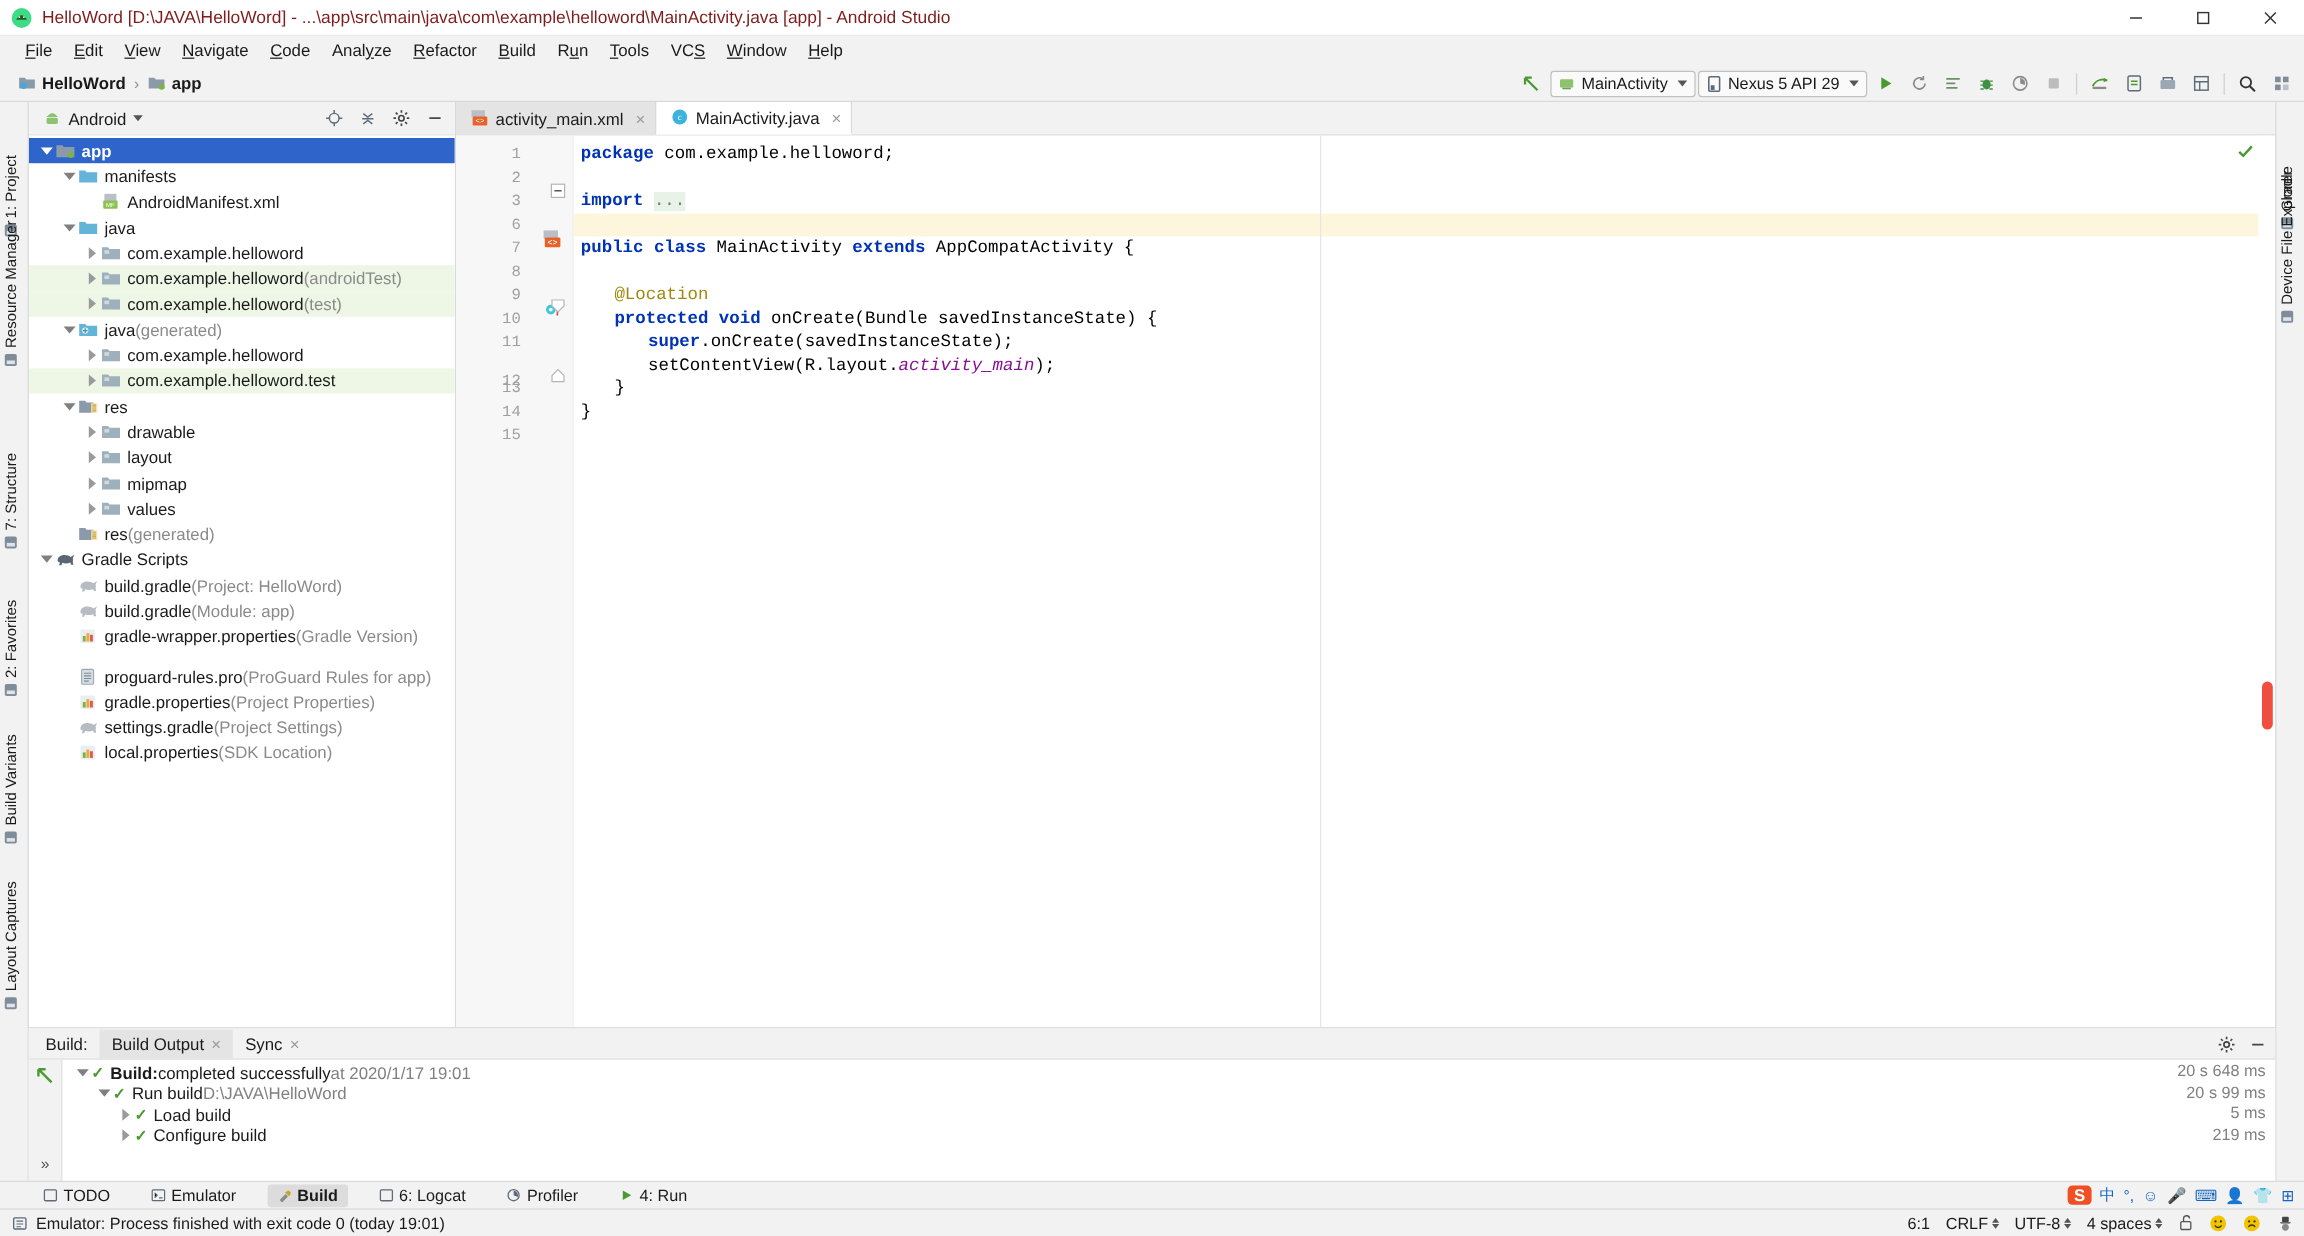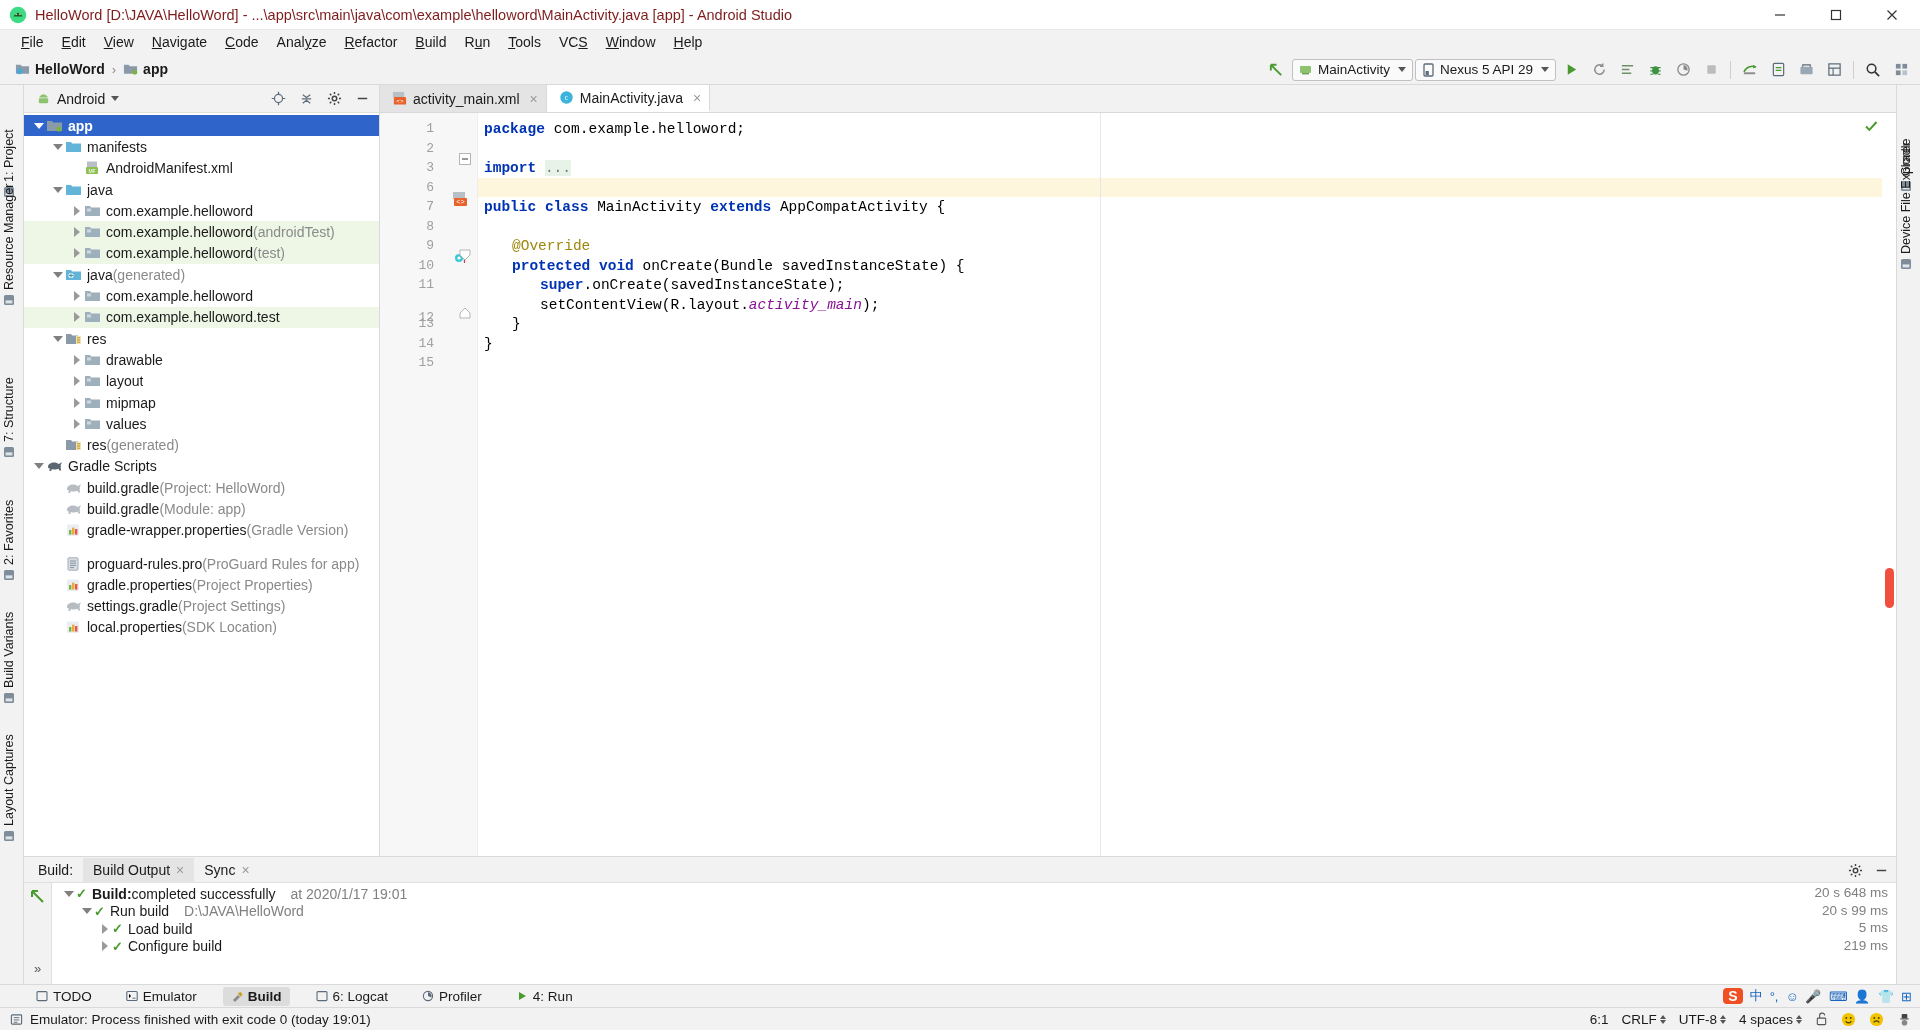--- a/index.html
+++ b/index.html
@@ -120,21 +120,21 @@
   .bp-head { height: 26px; display: flex; align-items: center; border-bottom: 1px solid #e0e0e0; background: #f2f2f2; position: relative; }
   .bp-title { font-size: 14px; color: #1a1a1a; padding: 0 10px 0 14px; }
   .bp-tab { height: 25px; display: flex; align-items: center; gap: 6px; padding: 0 10px; font-size: 14px; color: #1a1a1a; }
   .bp-tab.active { background: #e4e4e4; }
   .bp-tab .x { color: #9a9a9a; }
   .bp-head-right { position: absolute; right: 4px; top: 0; height: 26px; display: flex; align-items: center; gap: 4px; }
   .bp-body { display: flex; height: 102px; background: #ffffff; }
   .bp-rail { width: 28px; background: #f2f2f2; border-right: 1px solid #e0e0e0; display: flex; flex-direction: column; align-items: center; padding-top: 4px; gap: 8px; }
   .bp-tree { flex: 1; position: relative; font-size: 14px; color: #1a1a1a; padding-top: 2px; }
   .bp-row { height: 17.5px; display: flex; align-items: center; white-space: nowrap; }
-  .bp-row .muted { color: #808080; margin-left: 15px; }
+  .bp-row .muted { color: #808080; }
   .bp-time { position: absolute; right: 8px; font-size: 13.5px; color: #808080; }
   .chk { color: #4a9b2f; font-weight: bold; font-size: 13px; margin-right: 5px; }
 
   
   .bottomstrip {
     position: absolute; left: 0; right: 0; bottom: 23px; height: 23px; background: #f2f2f2;
     display: flex; align-items: center; gap: 18px; padding-left: 28px; border-top: 1px solid #d9d9d9;
   }
   .bs-item { display: flex; align-items: center; gap: 5px; font-size: 13.5px; color: #1a1a1a; padding: 2px 8px; border-radius: 3px; }
   .bs-item.active { background: #dcdcdc; font-weight: bold; }
@@ -747,21 +747,21 @@
               <path d="M4 7h6" stroke="#555" stroke-width="1.2"></path>
           </svg>
         </div>
         <div class="code" id="code">
             <div class="cline" style="top: 8px; padding-left: 6px;"><span class="kw">package </span><span>com.example.helloword;</span></div>
             <div class="cline" style="top: 27.5px; padding-left: 6px;"></div>
             <div class="cline" style="top: 47px; padding-left: 6px;"><span class="kw">import </span><span class="dots">...</span></div>
             <div class="cline" style="top: 66.5px; padding-left: 6px;"></div>
             <div class="cline" style="top: 86px; padding-left: 6px;"><span class="kw">public class </span><span>MainActivity </span><span class="kw">extends </span><span>AppCompatActivity {</span></div>
             <div class="cline" style="top: 105.5px; padding-left: 6px;"></div>
-            <div class="cline" style="top: 125px; padding-left: 34px;"><span class="anno">@Override</span></div>
+            <div class="cline" style="top: 125px; padding-left: 34px;"><span class="anno">@Location</span></div>
             <div class="cline" style="top: 144.5px; padding-left: 34px;"><span class="kw">protected void </span><span>onCreate(Bundle savedInstanceState) {</span></div>
             <div class="cline" style="top: 164px; padding-left: 62px;"><span class="kw">super</span><span>.onCreate(savedInstanceState);</span></div>
             <div class="cline" style="top: 183.5px; padding-left: 62px;"><span>setContentView(R.layout.</span><span class="fld">activity_main</span><span>);</span></div>
             <div class="cline" style="top: 203px; padding-left: 34px;"><span>}</span></div>
             <div class="cline" style="top: 222.5px; padding-left: 6px;"><span>}</span></div>
             <div class="cline" style="top: 242px; padding-left: 6px;"></div>
           </div>
         <div class="rmargin" style="left:720px"></div>
         <svg class="check-ok" width="14" height="14" viewBox="0 0 14 14">
           <path d="M2 7.5l3.4 3.4L12.5 3" fill="none" stroke="#4a9b2f" stroke-width="2"></path>

